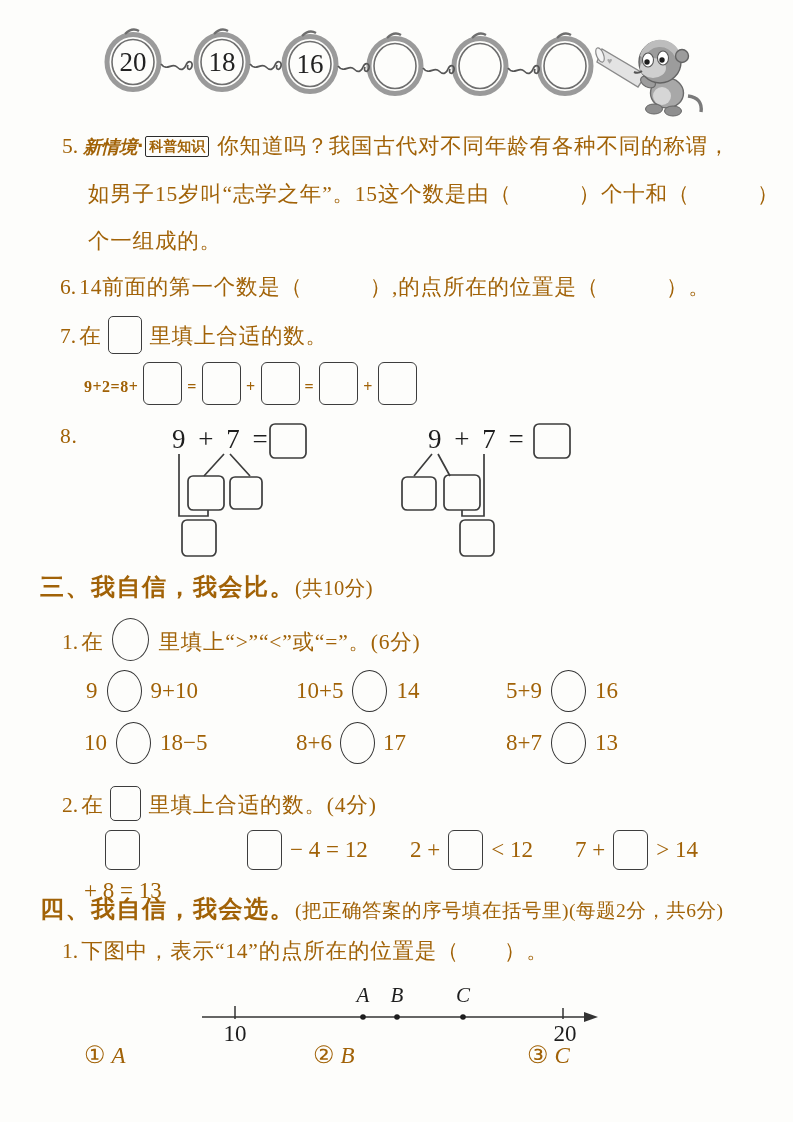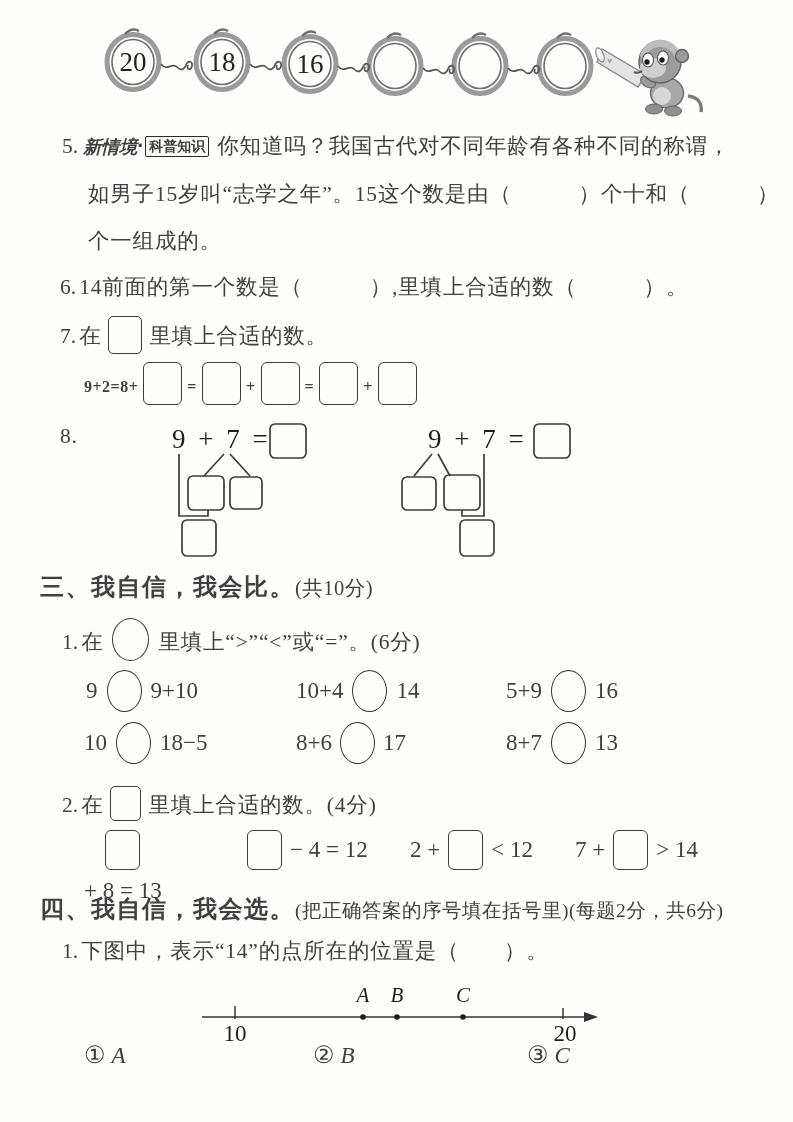--- a/index.html
+++ b/index.html
@@ -1,18 +1,18 @@
 <!DOCTYPE html>
 <html><head>
 <meta charset="utf-8">
 <style>
   html,body{margin:0;padding:0;background:#e9e9e9;}
   .page{
     position:relative;width:793px;height:1122px;margin:0 auto;
-    background:#fdfdfb;color:#404040;overflow:hidden;
+    background:#fdfdfb;color:#a16207;overflow:hidden;
     font-family:"Liberation Serif","DejaVu Serif",serif;
   }
   .abs{position:absolute;white-space:nowrap;}
   .line{font-size:21.5px;letter-spacing:.8px;}
   .qnum{letter-spacing:0;margin-right:3px;}
   .sec-title{font-weight:bold;font-size:24px;letter-spacing:1.5px;}
   .sec-score{font-weight:normal;font-size:20.5px;letter-spacing:.5px;}
   .badge{display:inline-block;font-family:"Liberation Sans","DejaVu Sans",sans-serif;margin:0 8px 0 2px;}
   .badge-main{font-weight:bold;font-style:italic;font-size:18px;letter-spacing:0;}
   .badge-dot{font-weight:bold;letter-spacing:0;}
@@ -103,21 +103,21 @@
     </g>
   </svg>
 
   <div class="abs line" style="left:62px;top:131px;">
     <span class="qnum">5.</span><span class="badge"><span class="badge-main">新情境</span><span class="badge-dot">·</span><span class="badge-box">科普知识</span></span><span>你知道吗？我国古代对不同年龄有各种不同的称谓，</span>
   </div>
   <div class="abs line" style="left:88px;top:179px;">如男子15岁叫“志学之年”。15这个数是由（　　　）个十和（　　　）</div>
   <div class="abs line" style="left:88px;top:226px;">个一组成的。</div>
 
   <div class="abs line" style="left:60px;top:272px;">
-    <span class="qnum">6.</span><span>14前面的第一个数是（　　　）,里填上合适的数（　　　）。</span>
+    <span class="qnum">6.</span><span>14前面的第一个数是（　　　）,的点所在的位置是（　　　）。</span>
   </div>
 
   <div class="abs line" style="left:60px;top:316px;">
     <span class="qnum">7.</span><span>在</span><span class="inline-box"></span><span>里填上合适的数。</span>
   </div>
   <div class="abs eq-row" style="left:84px;top:362px;">
     <span>9+2=8+</span><span class="eq-box"></span><span>=</span><span class="eq-box"></span><span>+</span><span class="eq-box"></span><span>=</span><span class="eq-box"></span><span>+</span><span class="eq-box"></span>
   </div>
 
   <div class="abs line" style="left:60px;top:424px;">8.</div>
@@ -151,21 +151,21 @@
   <div class="abs line" style="left:62px;top:618px;">
     <span class="qnum">1.</span><span>在</span><span class="inline-circle"></span><span>里填上“&gt;”“&lt;”或“=”。(6分)</span>
   </div>
 
   <div class="abs comp-item" style="left:86px;top:670px;">
     <span>9</span>
       <span class="comp-circle"></span>
       <span>9+10</span>
   </div>
   <div class="abs comp-item" style="left:296px;top:670px;">
-    <span>10+4</span>
+    <span>10+5</span>
       <span class="comp-circle"></span>
       <span>14</span>
   </div>
   <div class="abs comp-item" style="left:506px;top:670px;text-align:right;">
     <span>5+9</span>
       <span class="comp-circle"></span>
       <span>16</span>
   </div>
   <div class="abs comp-item" style="left:84px;top:722px;">
     <span>10</span>

